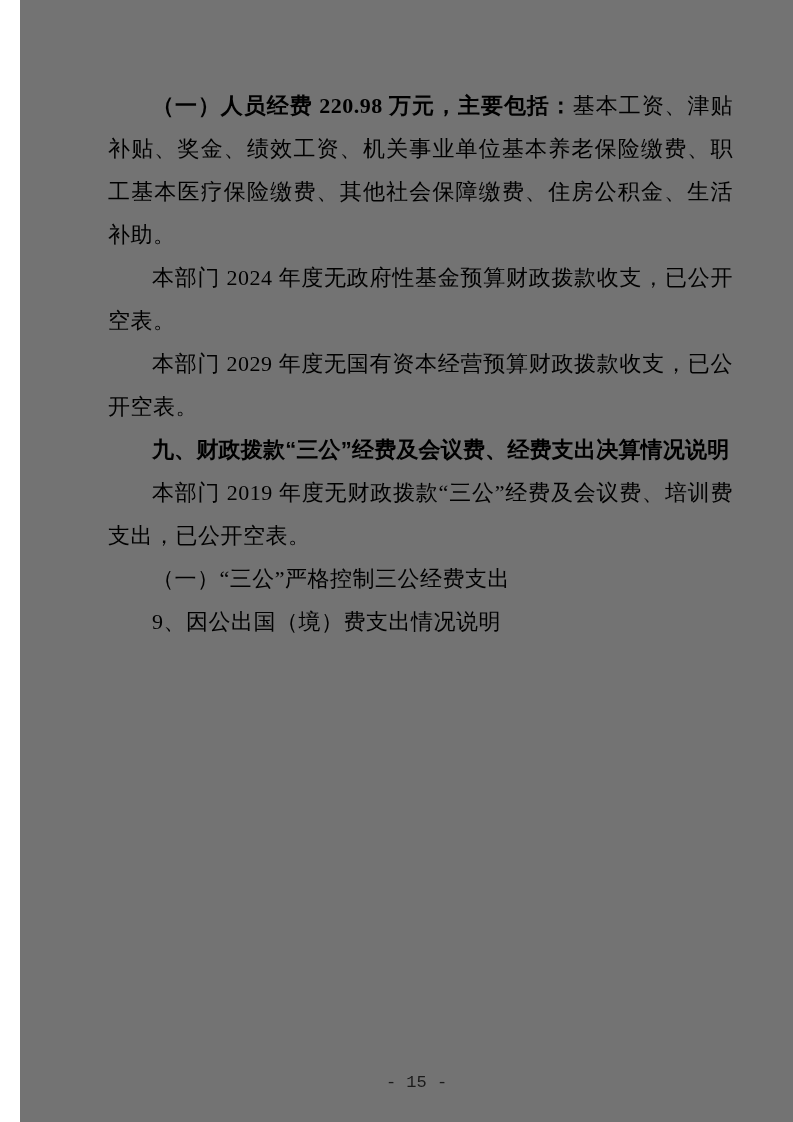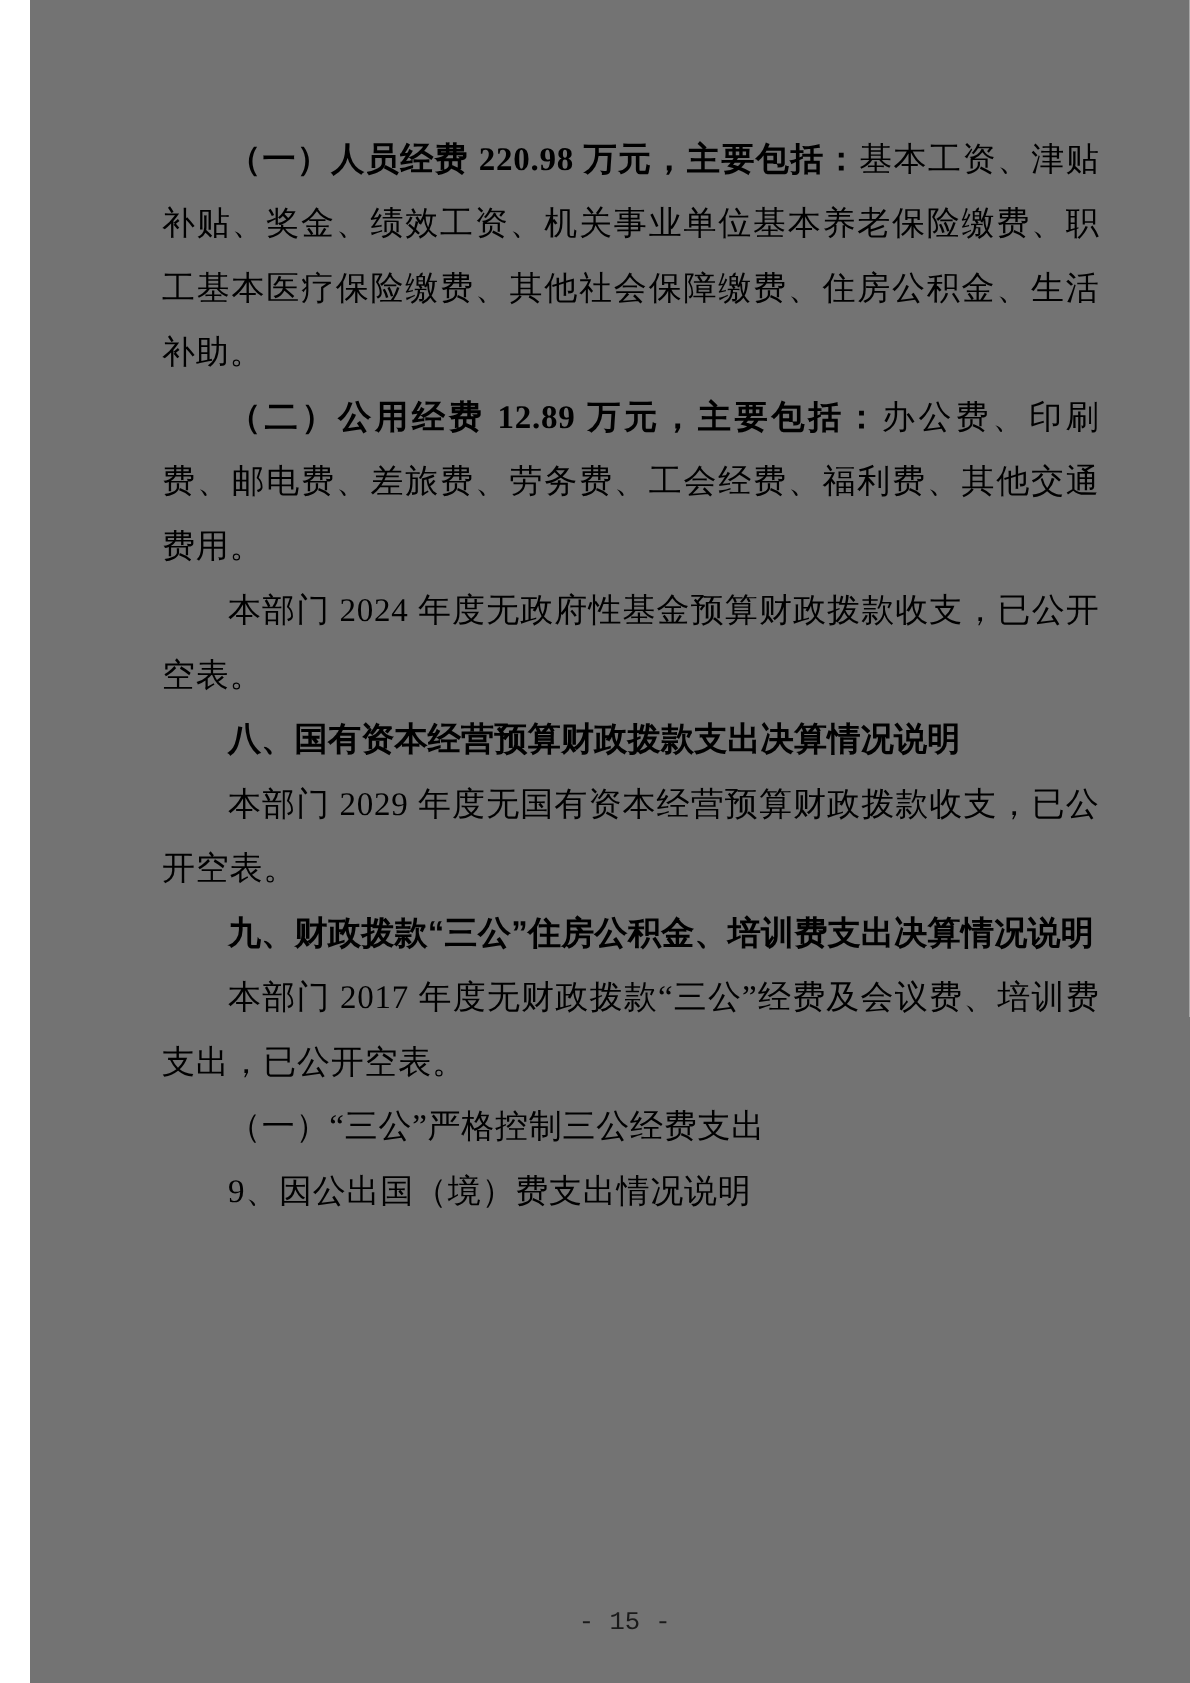--- a/index.html
+++ b/index.html
@@ -61,32 +61,30 @@
   }
 </style>
 </head>
 <body>
 
 <div class="page">
   <div class="doc-content">
 
     <p class="body-para"><span class="lead">（一）人员经费 220.98 万元，主要包括：</span><span>基本工资、津贴补贴、奖金、绩效工资、机关事业单位基本养老保险缴费、职工基本医疗保险缴费、其他社会保障缴费、住房公积金、生活补助。</span></p>
 
-    <p class="body-para"><span class="lead">（二）公用经费 12.89 万元，主要包括：</span><span>办公费、印刷费、邮电费、差旅费、劳务费、工会经费、福利费、其他交通费用。</span></p>
 
 
     <p class="body-para">本部门 2024 年度无政府性基金预算财政拨款收支，已公开空表。</p>
 
-    <p class="heading-para">八、国有资本经营预算财政拨款支出决算情况说明</p>
 
     <p class="body-para">本部门 2029 年度无国有资本经营预算财政拨款收支，已公开空表。</p>
 
-    <p class="heading-para">九、财政拨款“三公”住房公积金、培训费支出决算情况说明</p>
+    <p class="heading-para">九、财政拨款“三公”经费及会议费、经费支出决算情况说明</p>
 
-    <p class="body-para">本部门 2017 年度无财政拨款“三公”经费及会议费、培训费支出，已公开空表。</p>
+    <p class="body-para">本部门 2019 年度无财政拨款“三公”经费及会议费、培训费支出，已公开空表。</p>
 
     <p class="subheading-para">（一）“三公”严格控制三公经费支出</p>
 
 
     <p class="subheading-para">9、因公出国（境）费支出情况说明</p>
 
   </div>
 
   <div class="page-footer">
     <span>- 15 -</span>

